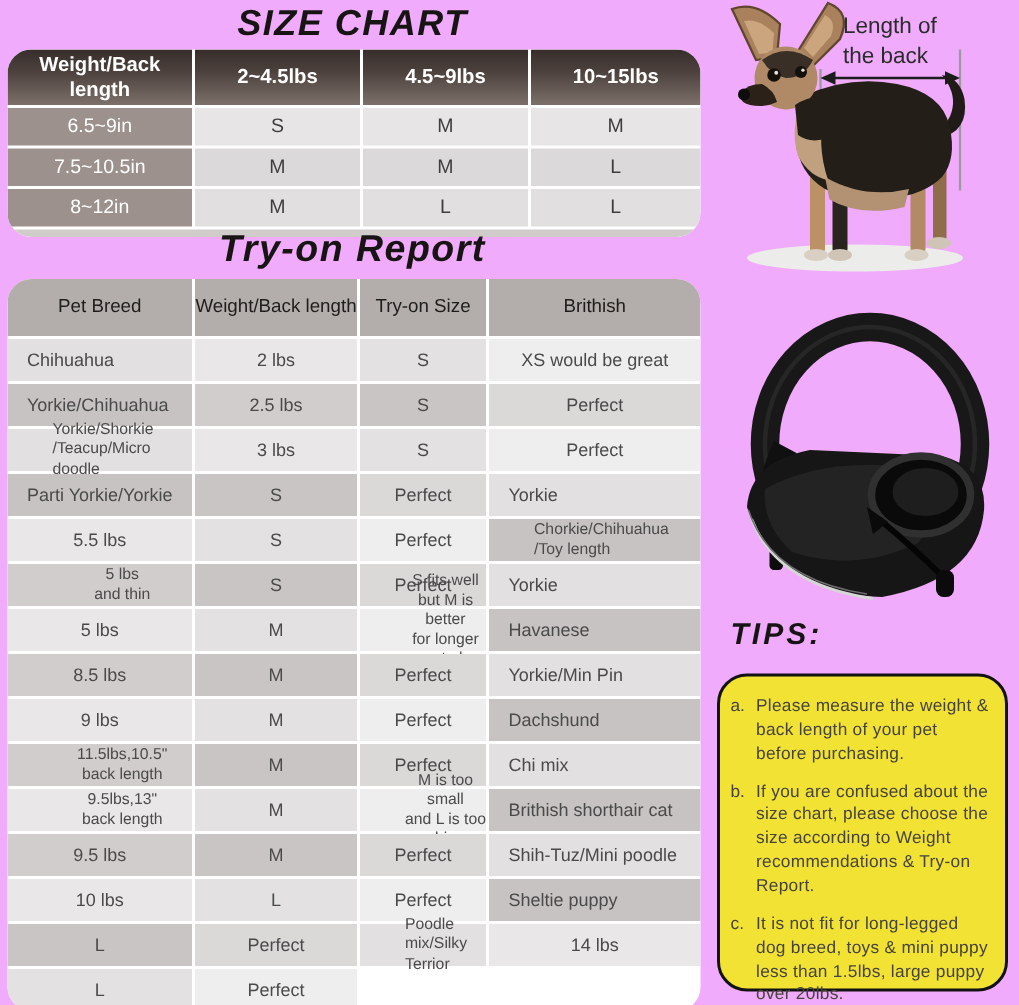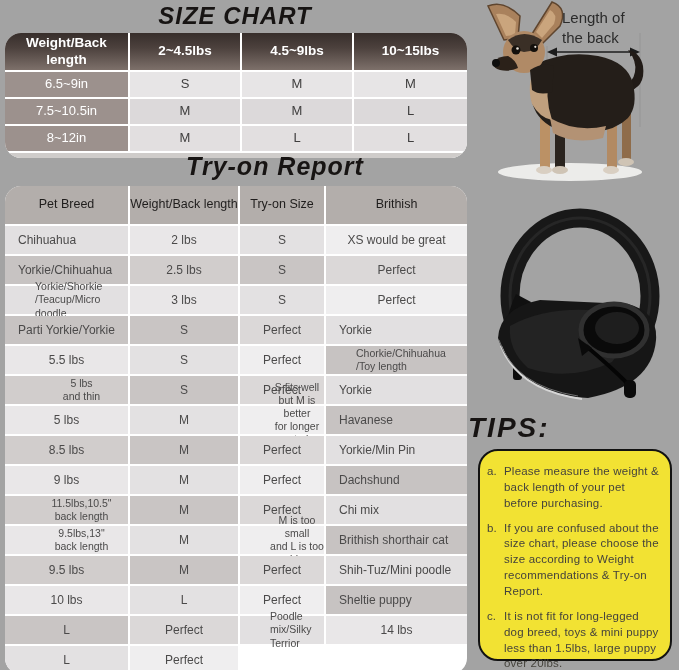--- a/index.html
+++ b/index.html
@@ -1,30 +1,30 @@
 <!DOCTYPE html>
 <html style="--tips-yellow: #f2e233; --sc-header-top: #372e2b; --sc-header-bottom: #7d706a; --sc-label-bg: #9c918d; --tr-header-bg: #b3aeab;"><head>
 <meta charset="utf-8">
 <style>
   * { margin:0; padding:0; box-sizing:border-box; }
   html,body { background:#ffffff; }
   body { font-family:"Liberation Sans", sans-serif; }
   .page {
     position:relative; width:679px; height:670px; margin:0 auto;
-    background:#a3a3a3; overflow:hidden;
+    background:#f0abfc; overflow:hidden;
   }
 
   
   .display-title {
     position:absolute; font-weight:bold; font-style:italic;
     color:#171413; letter-spacing:1px; white-space:nowrap;
   }
   .sc-title { top:2px; left:0; width:470px; text-align:center; font-size:24px; }
-  .tr-title { top:152px; left:0; width:470px; text-align:center; font-size:25px;margin-left:40px; }
-  .tips-title { top:412px; left:468px; font-size:28px; letter-spacing:2px; }
+  .tr-title { top:152px; left:0; width:470px; text-align:center; font-size:25px; }
+  .tips-title { top:412px; left:487px; font-size:20px; letter-spacing:2px; }
 
   
   .gridtable {
     position:absolute; display:grid; gap:2px; background:#ffffff;
     border-radius:16px; overflow:hidden;
   }
   .cell {
     display:flex; align-items:center; justify-content:center;
     text-align:center; white-space:pre-line; line-height:1.25;
   }

